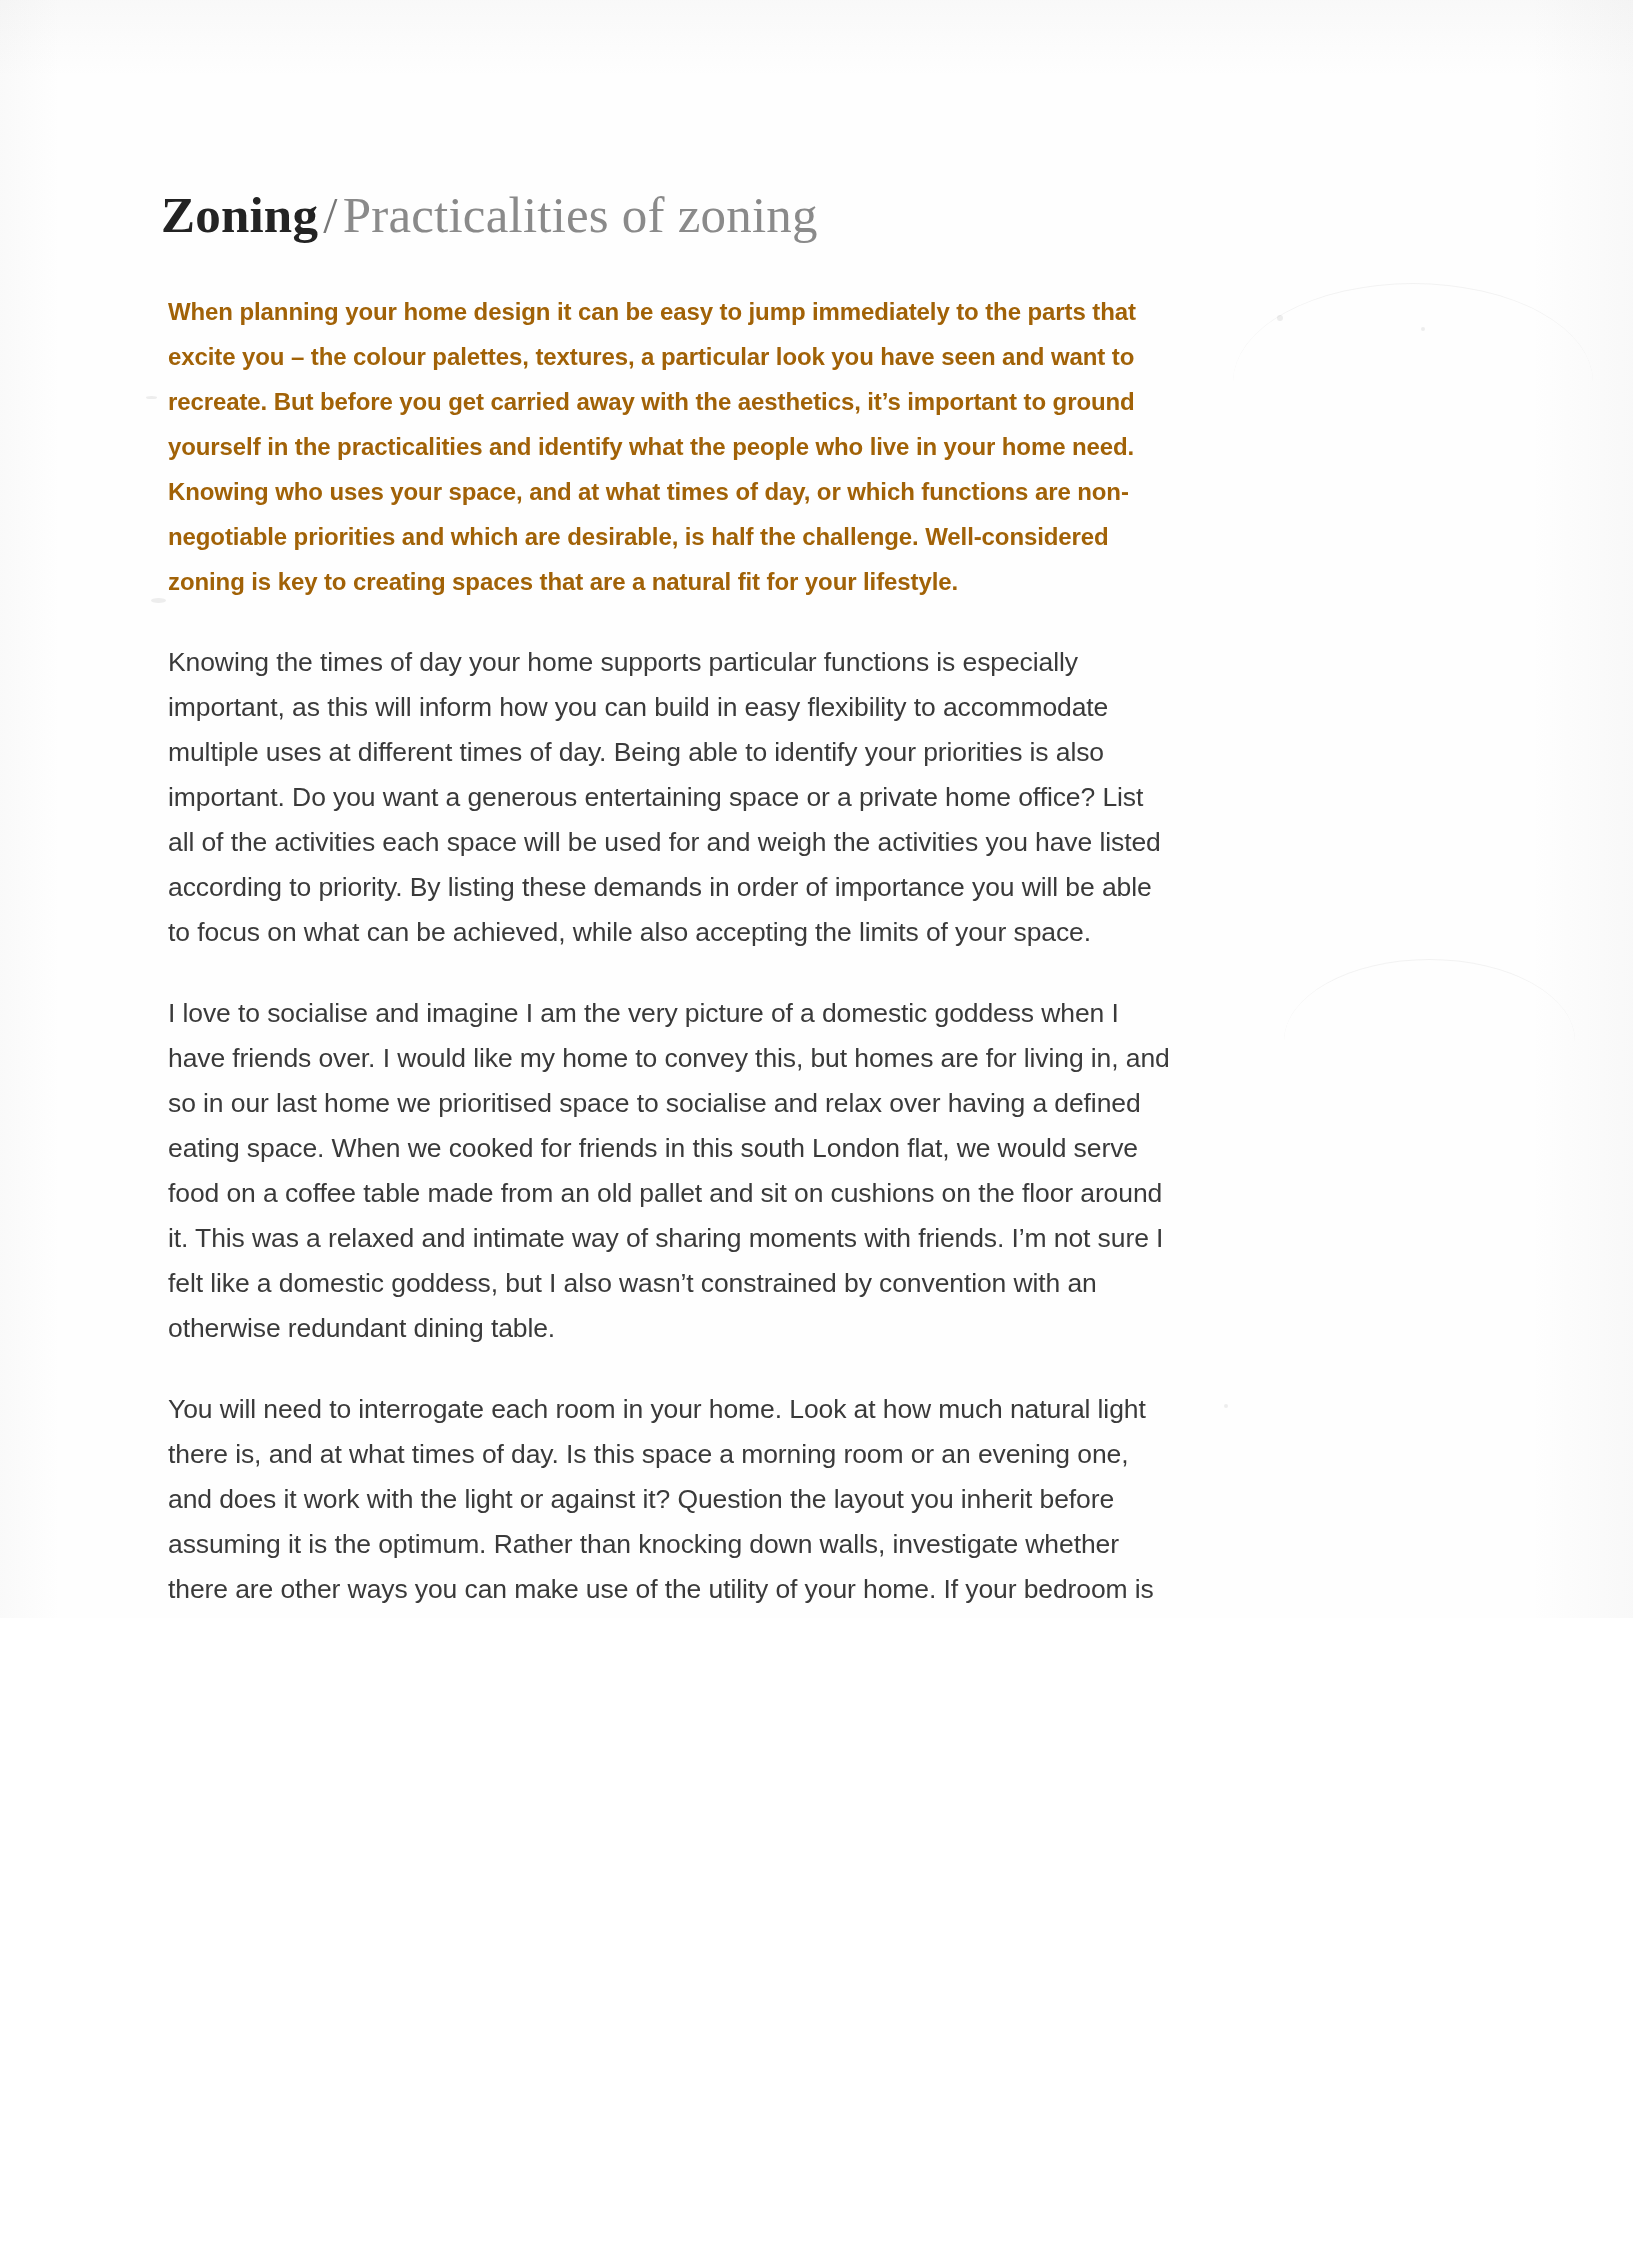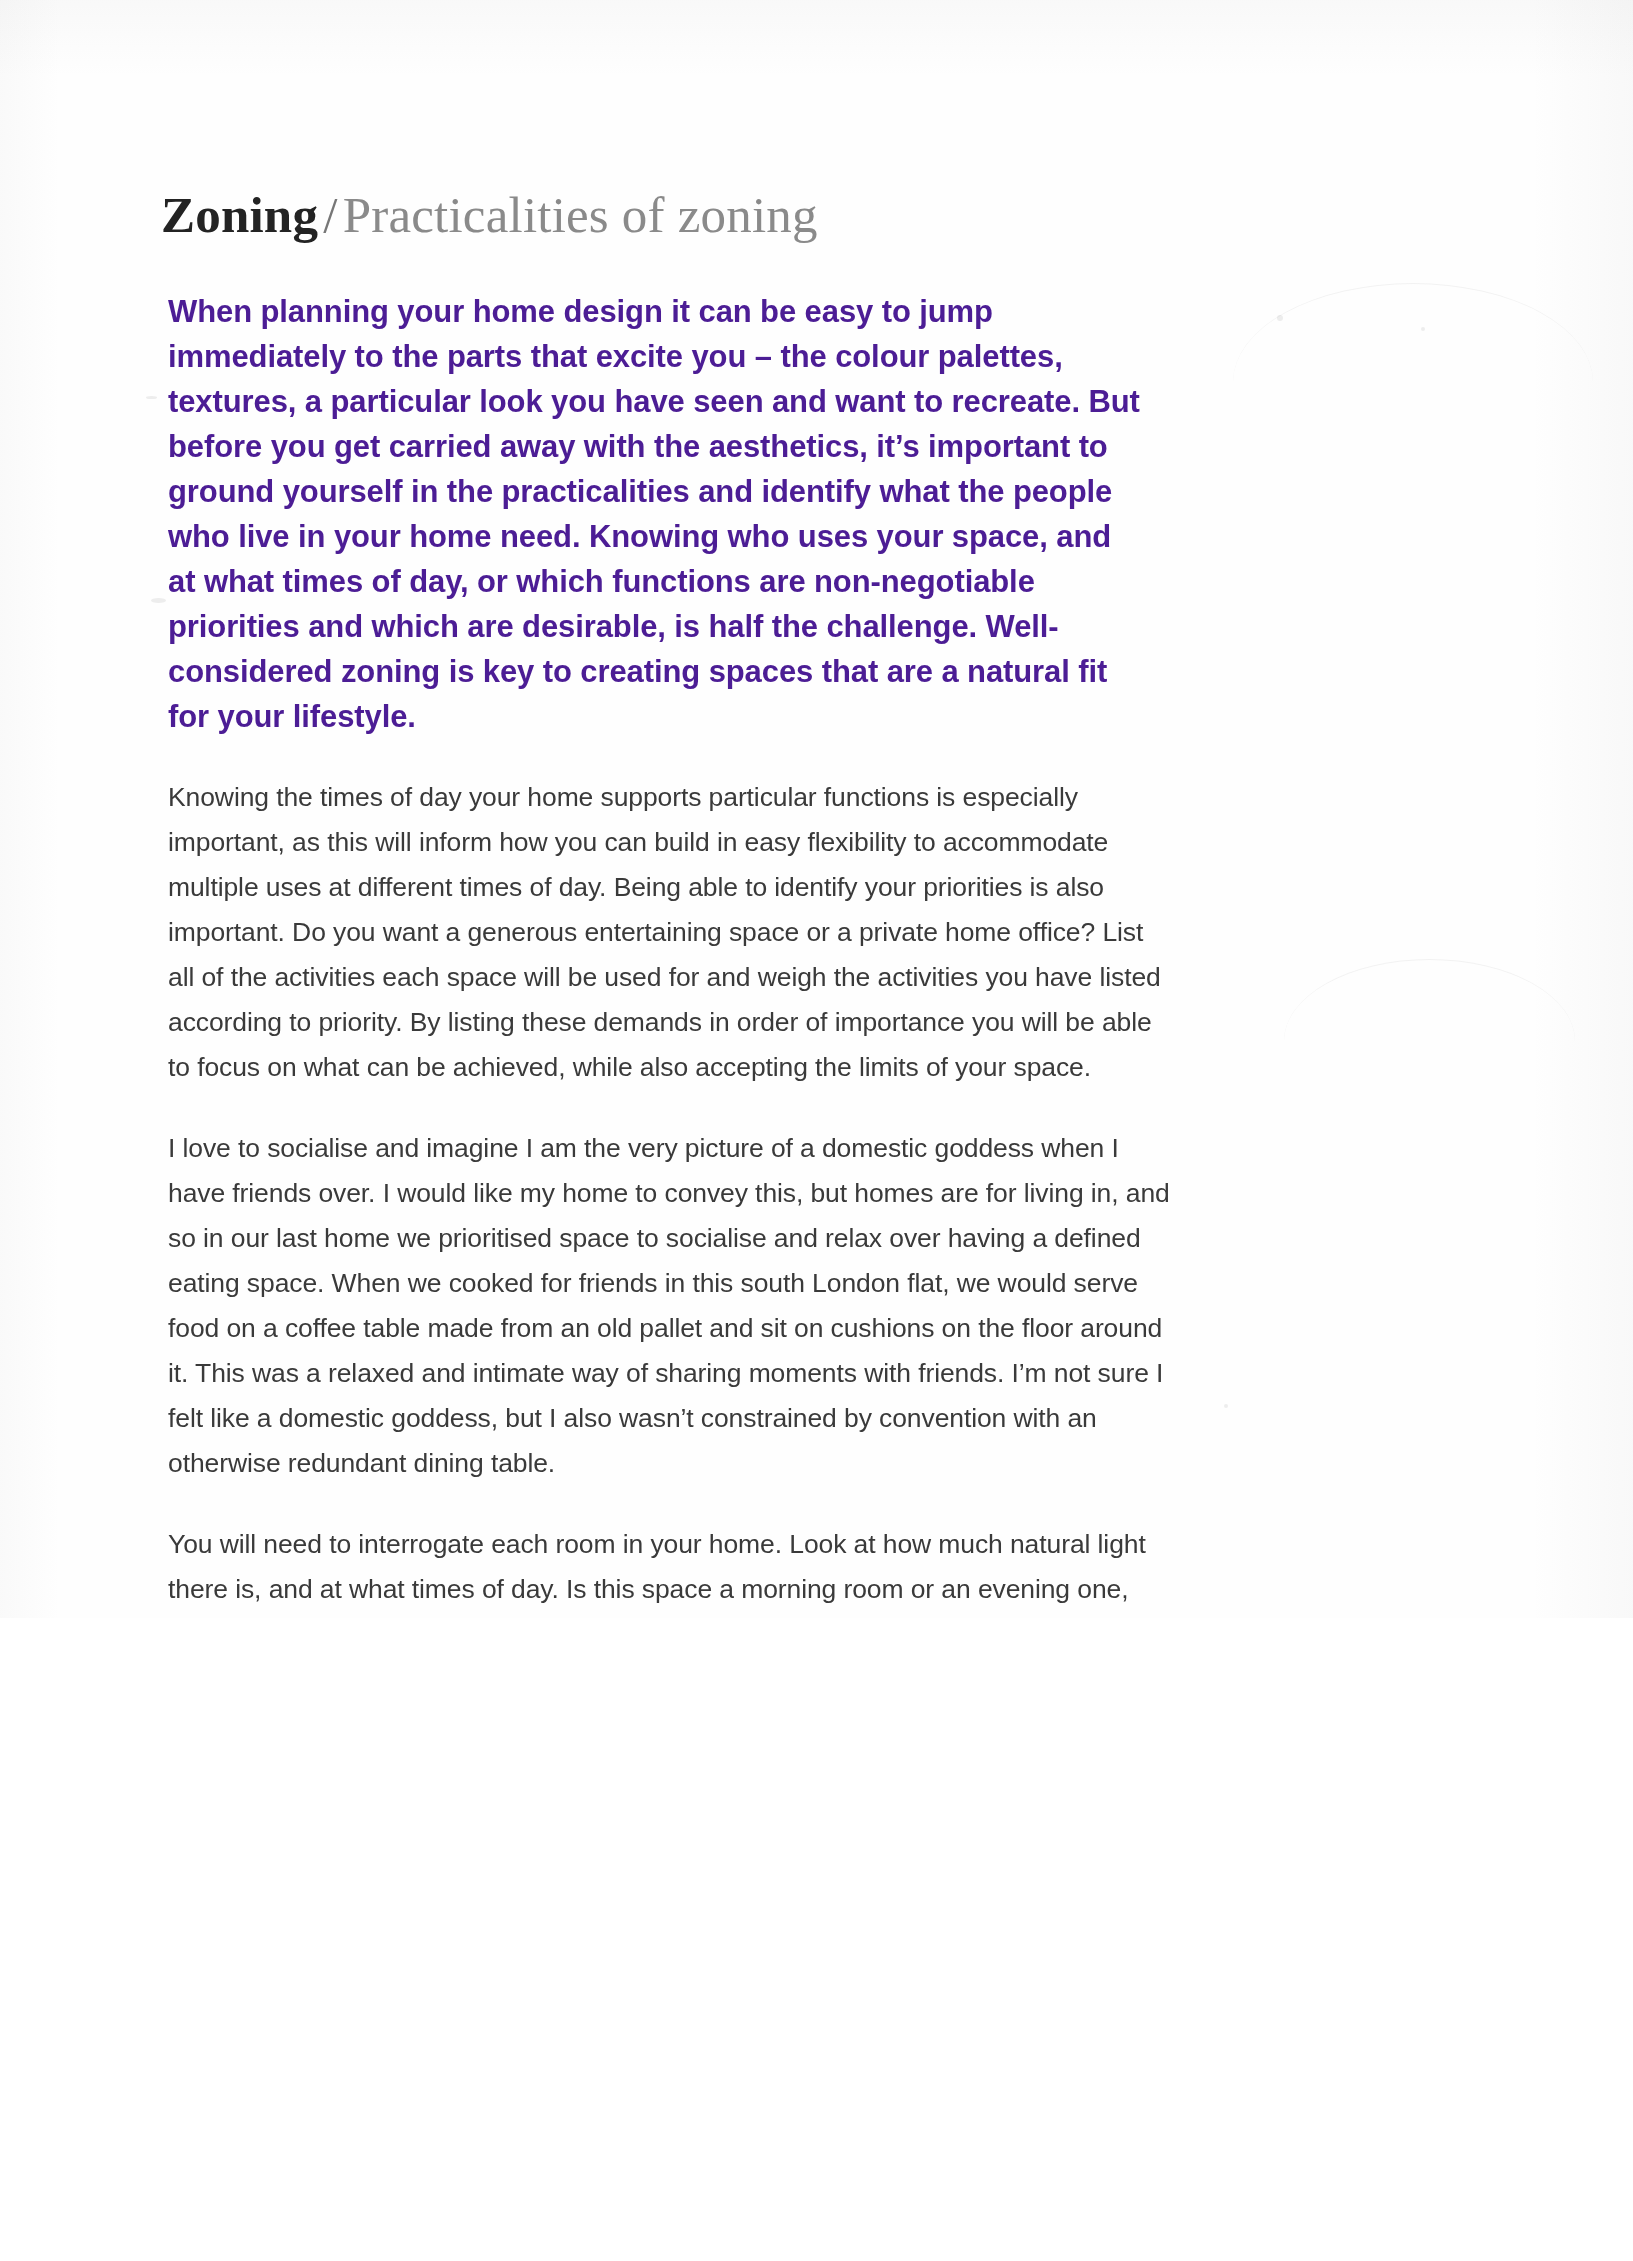--- a/index.html
+++ b/index.html
@@ -91,24 +91,24 @@
     width: 1003px;
   }
 
   p {
     margin: 0;
     color: #2b2b2b;
   }
 
   .standfirst {
     font-weight: 700;
-    font-size: 31px;
+    font-size: 24px;
     line-height: 45px;
     letter-spacing: -0.1px;
-    color: #4c1d95;
+    color: #a16207;
     width: 972px;
     margin-bottom: 29px;
   }
 
   .body-par {
     font-weight: 400;
     font-size: 26.5px;
     line-height: 45px;
     letter-spacing: -0.1px;
     color: #3a3a3a;

